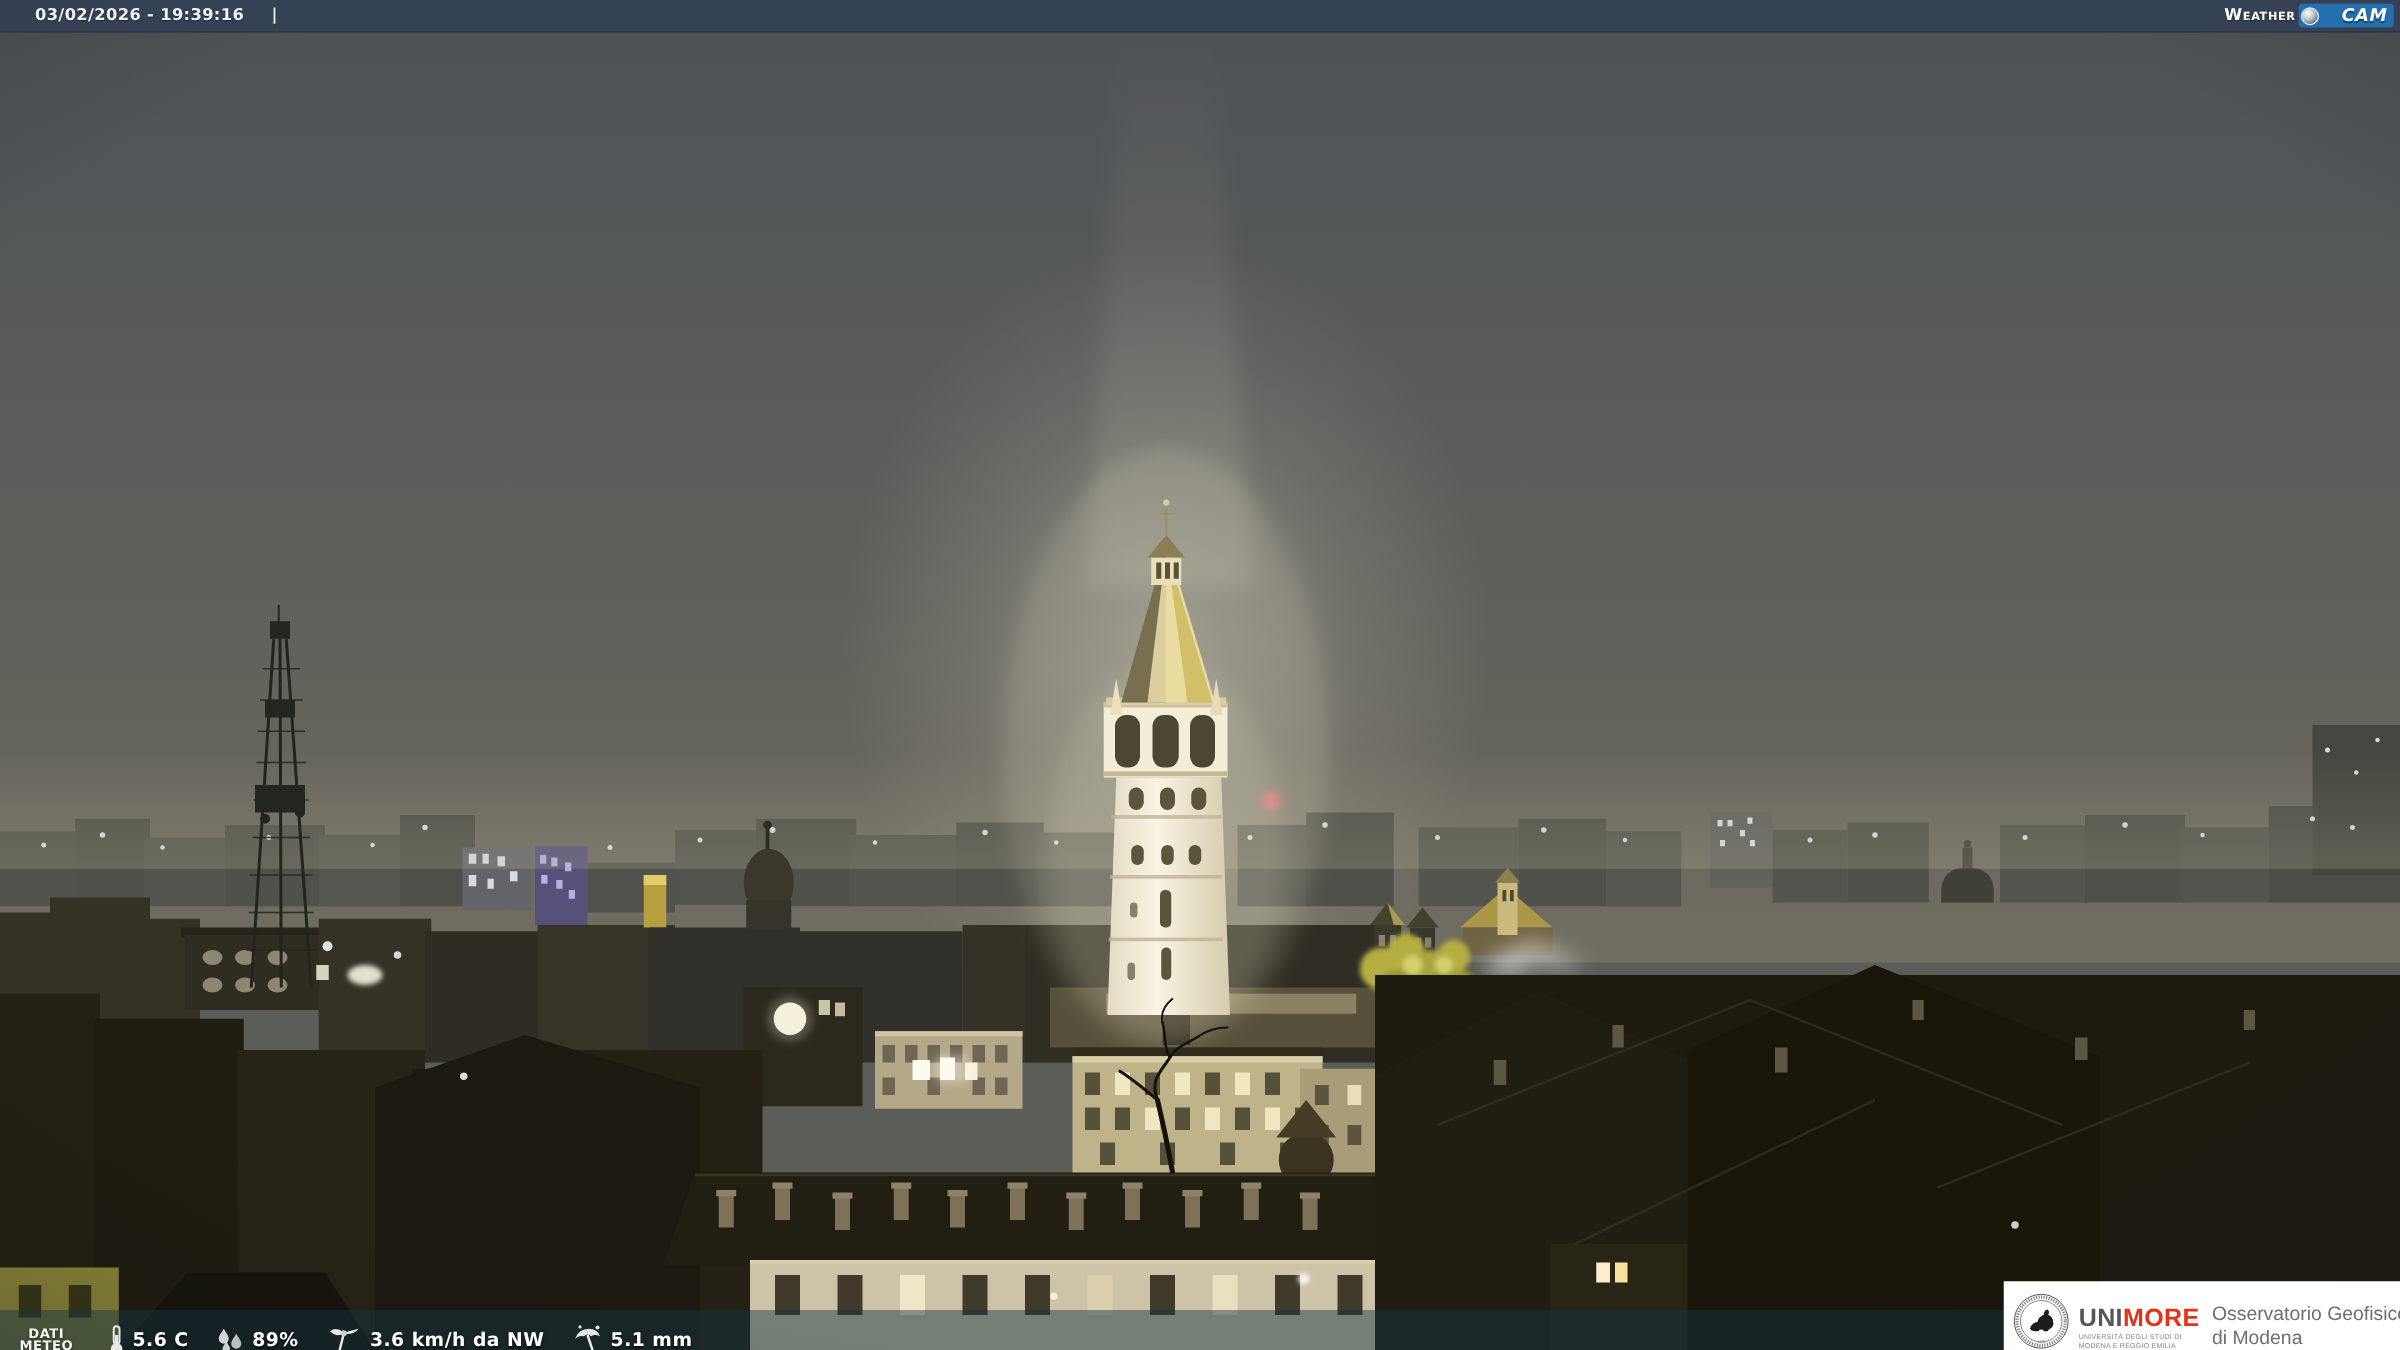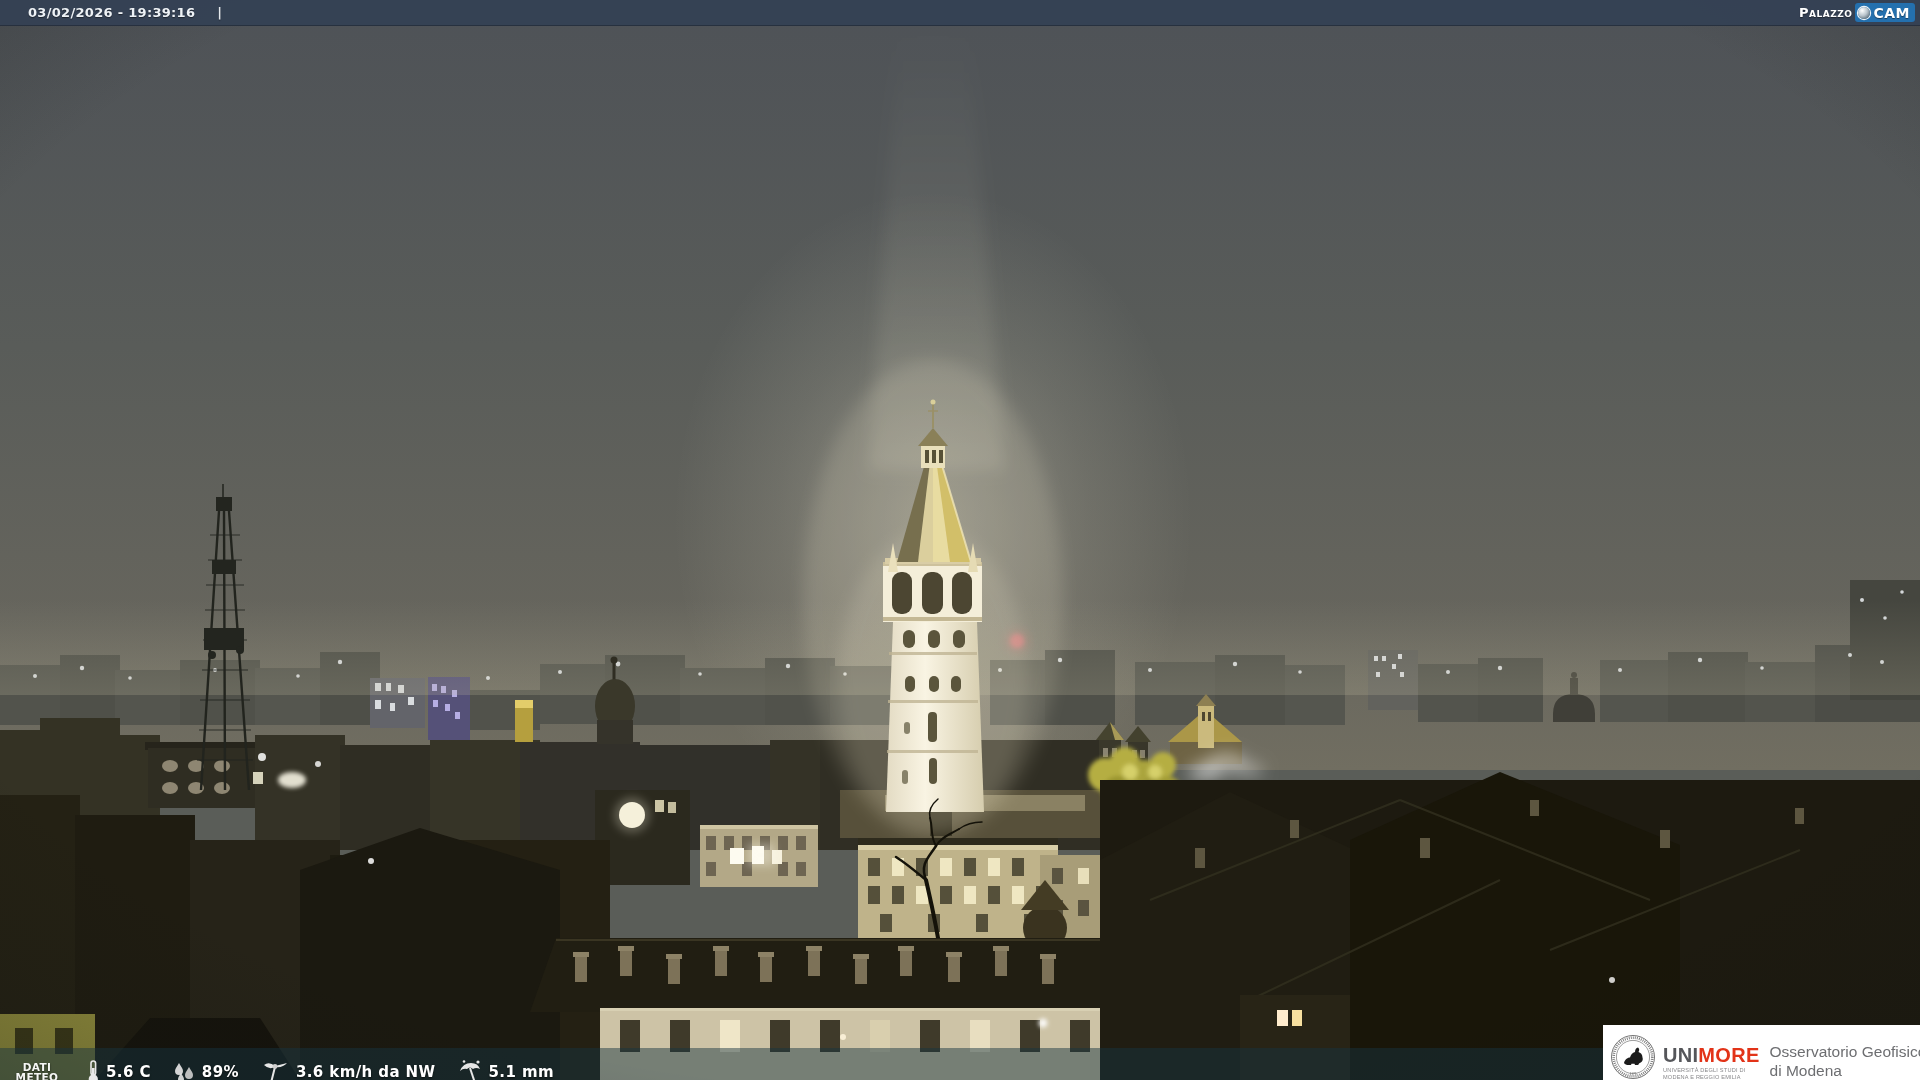--- a/index.html
+++ b/index.html
@@ -19,21 +19,21 @@
     text-shadow:0 1px 1px rgba(0,0,0,0.45);
     z-index:30;
   }
   .topbar .ts   { margin-left:28px; white-space:pre; }
   .topbar .sep  { margin:0 22px; opacity:0.95; }
   .topbar .cam-title { white-space:pre; }
   .wcam { margin-left:auto; margin-right:5px; display:flex; align-items:center; gap:3px; }
   .wcam-weather { font-size:13px; font-variant:small-caps; letter-spacing:0.5px; font-weight:bold; color:#fff; }
   .wcam-box {
     background:#2470ae; border-radius:3px; height:19px;
-    display:flex; align-items:center; padding:0 5px 0 3px; gap:3px;
+    display:flex; align-items:center; padding:0 5px 0 3px; gap:19px;font-style:italic;
   }
   .globe {
     width:12px; height:12px; border-radius:50%;
     background:radial-gradient(circle at 35% 30%, #ffffff, #b9c4cc 45%, #6e7d88 75%, #4e5a63);
     box-shadow:0 0 0 1.2px rgba(255,255,255,0.9);
   }
   .wcam-cam { font-size:14px; font-weight:bold; color:#fff; letter-spacing:0.5px; }
 
   
   .bottom-overlay {
@@ -514,21 +514,21 @@
       </g>
     </g>
 
     <rect x="0" y="0" width="1920" height="1080" fill="url(#vigGrad)"></rect>
   </svg>
 
   <div class="topbar">
     <span class="ts">03/02/2026 - 19:39:16</span>
     <span class="sep">|</span>
     <div class="wcam">
-      <span class="wcam-weather">Palazzo</span>
+      <span class="wcam-weather">Weather</span>
       <span class="wcam-box">
         <span class="globe"></span>
         <span class="wcam-cam">CAM</span>
       </span>
     </div>
   </div>
 
   <div class="bottom-overlay"></div>
   <div class="weather-row">
     <div class="datimeteo">

